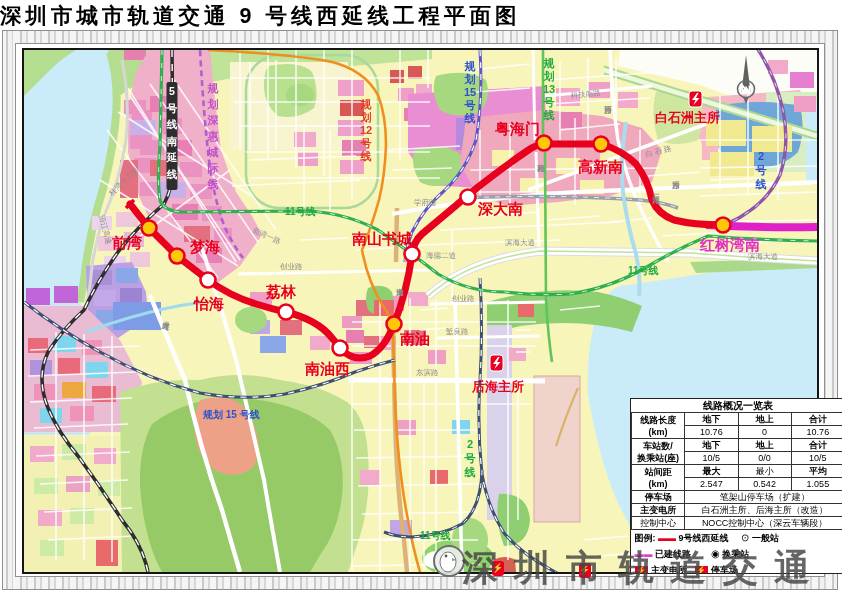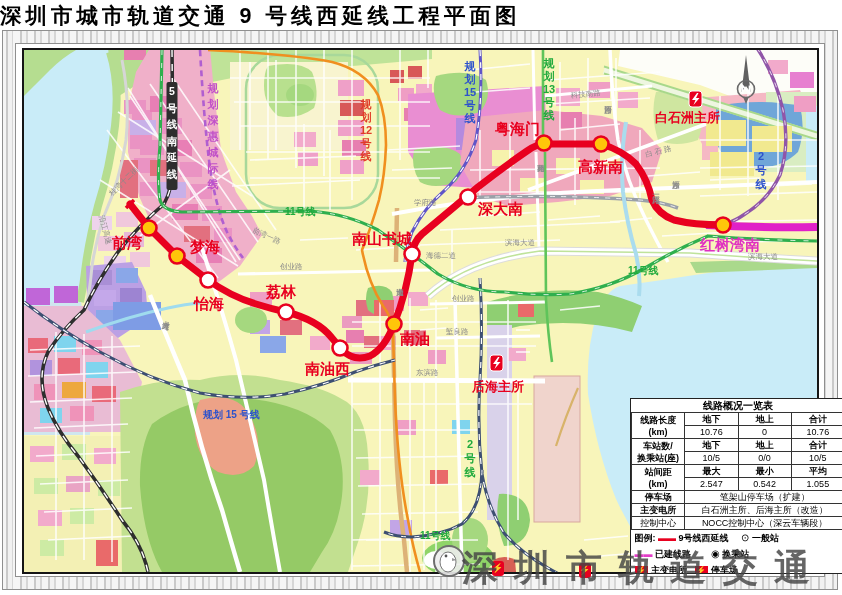--- a/index.html
+++ b/index.html
@@ -573,21 +573,21 @@
           <td style="font-weight:bold;">合计</td>
         </tr>
 <tr>
           <td>10/5</td>
           <td>0/0</td>
           <td>10/5</td>
         </tr>
 <tr>
           <td rowspan="2" style="font-weight:bold;">站间距<br>(km)</td>
           <td style="font-weight:bold;text-align:center;">最大</td>
-          <td style="font-weight:bold;">最小</td>
+          <td style="font-weight:normal;">最小</td>
           <td style="font-weight:bold;text-align:center;">平均</td>
         </tr>
 <tr>
           <td>2.547</td>
           <td>0.542</td>
           <td>1.055</td>
         </tr>
 <tr>
           <td style="font-weight:bold;">停车场</td>
           <td colspan="3">笔架山停车场（扩建）</td>

